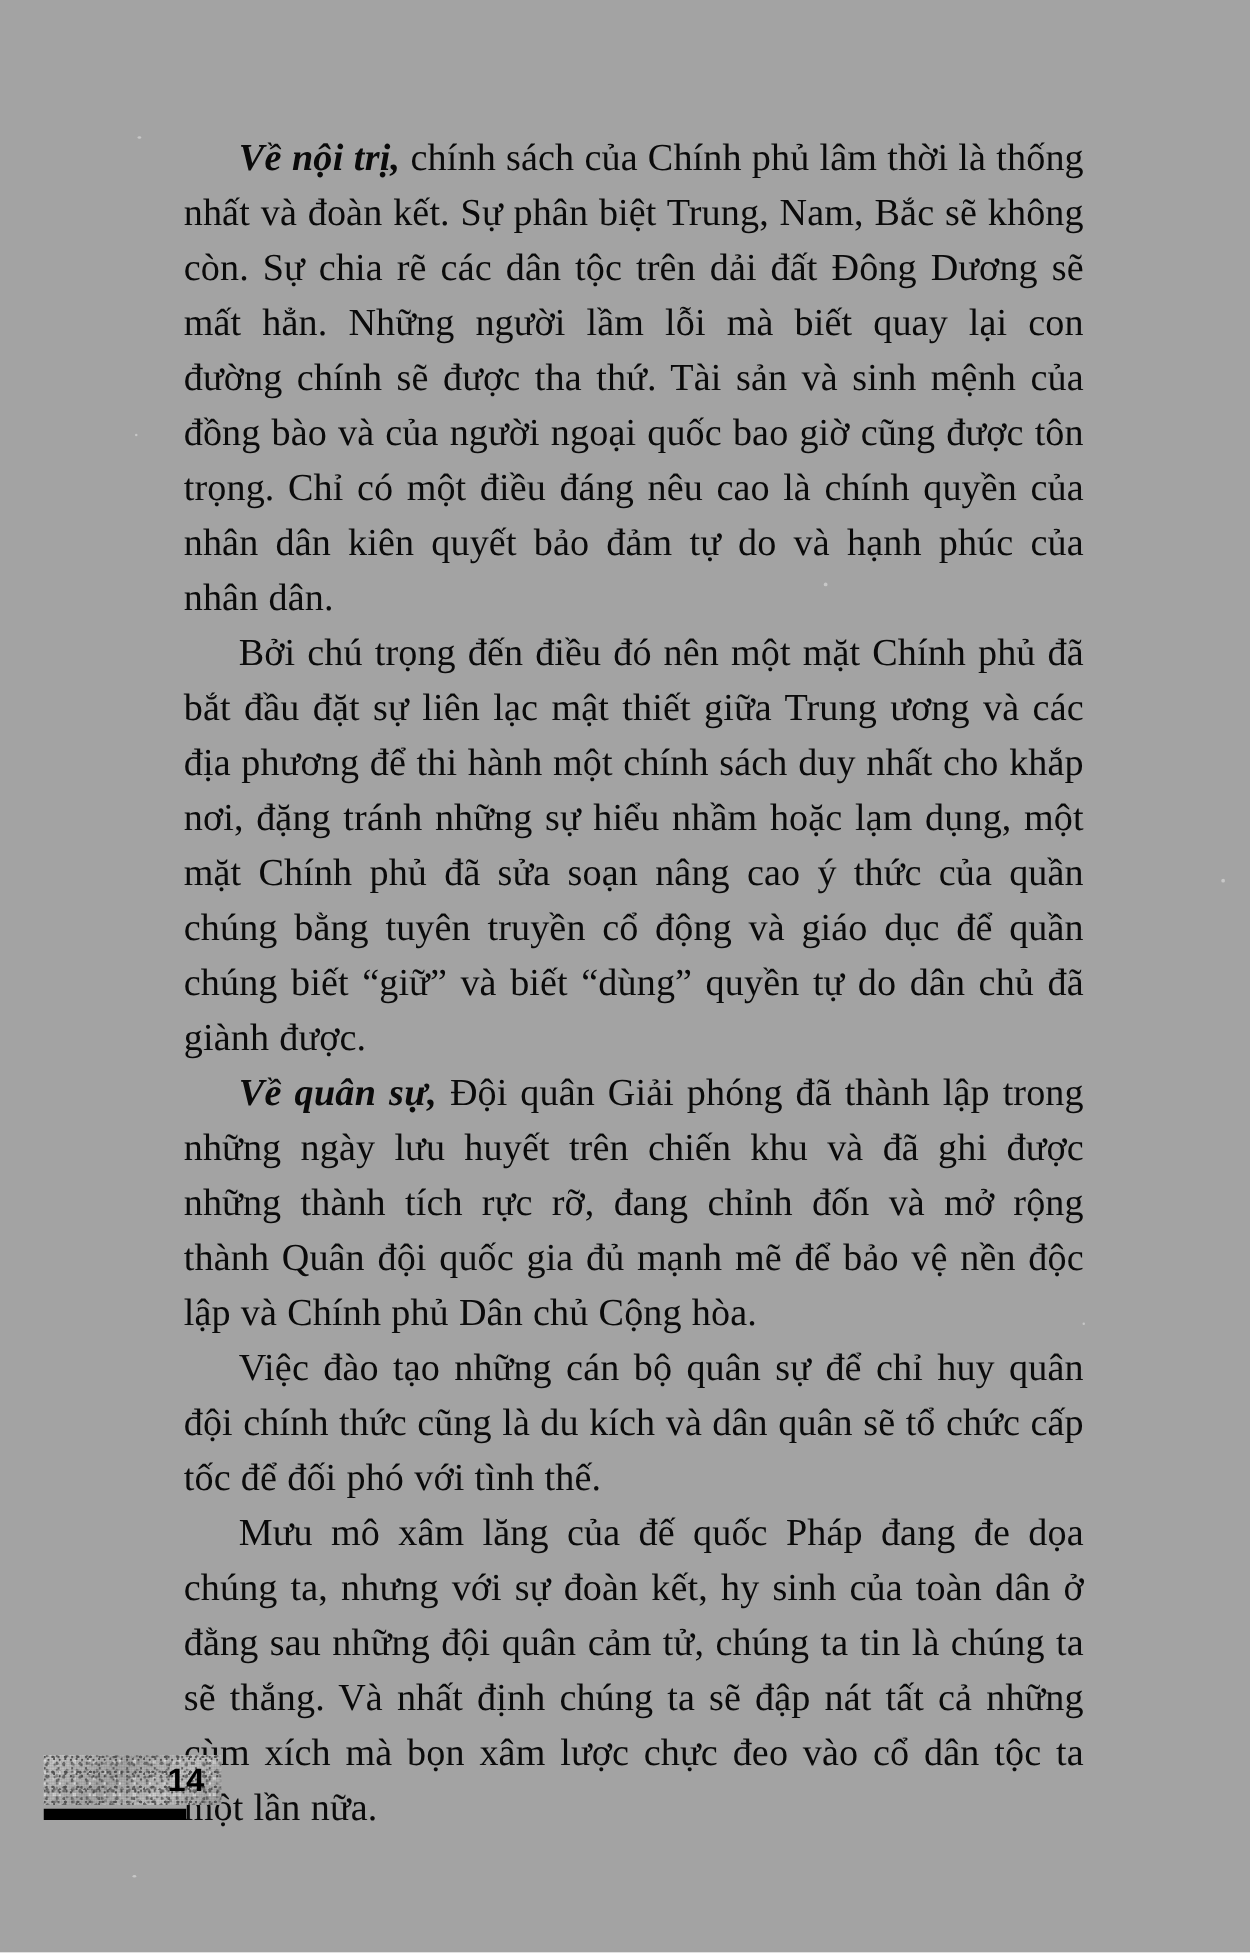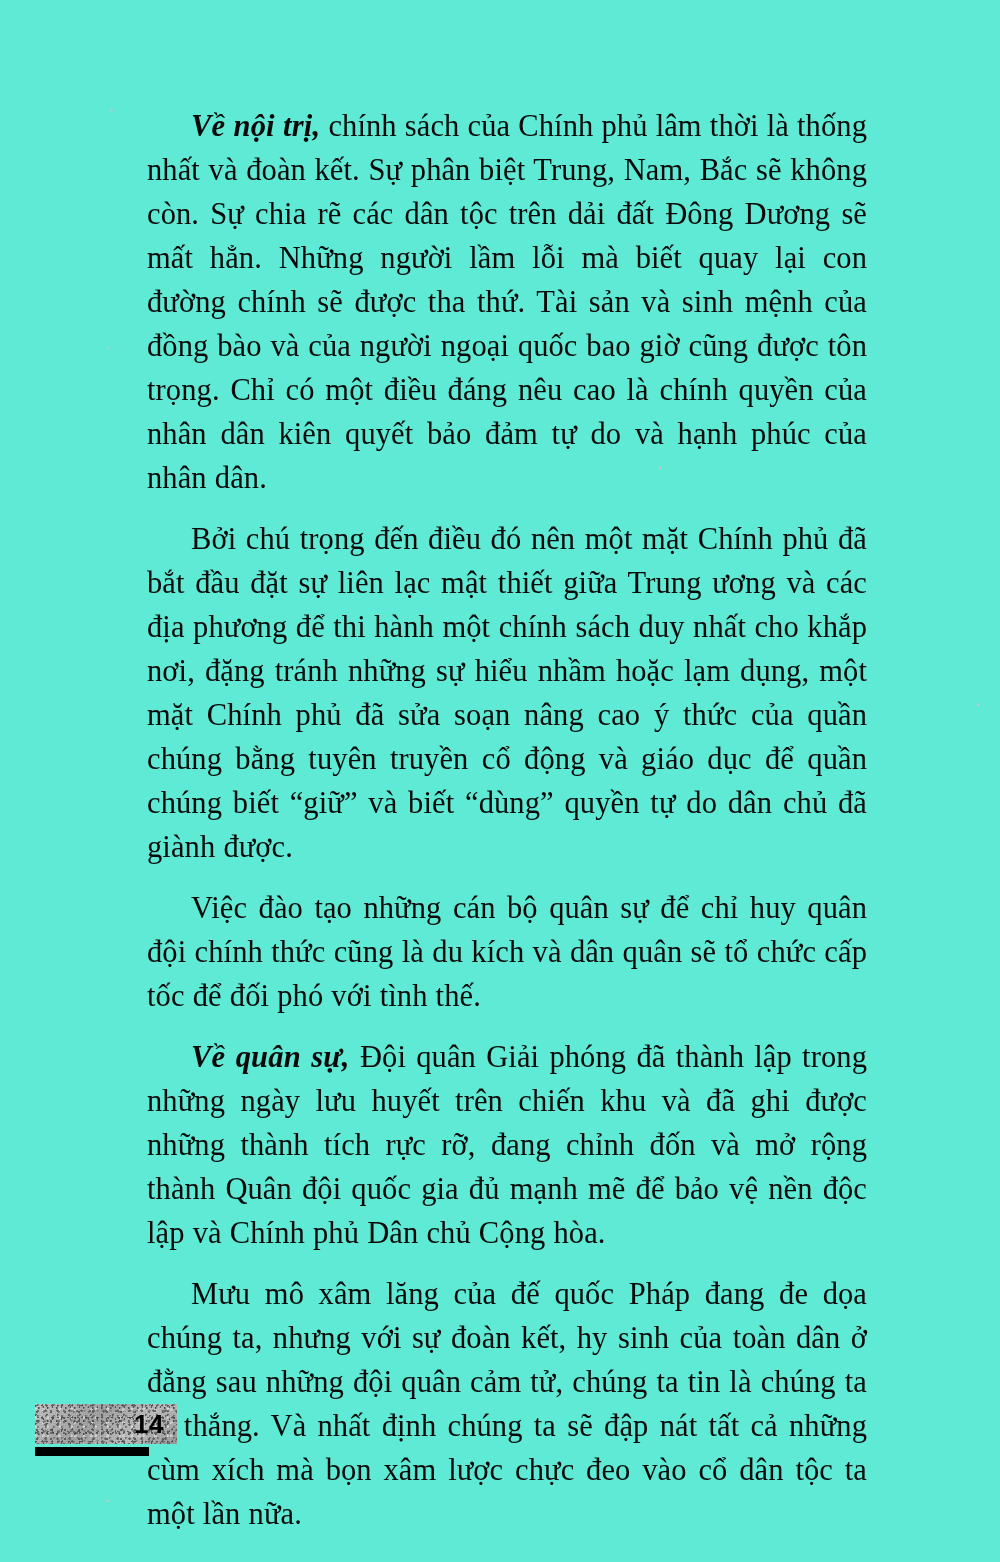--- a/index.html
+++ b/index.html
@@ -13,42 +13,42 @@
     position: relative;
     overflow: hidden;
     font-family: "Liberation Serif", "DejaVu Serif", serif;
     -webkit-font-smoothing: antialiased;
   }
 
   
   .page {
     position: absolute;
     inset: 0;
-    background: #5eead4;
+    background: #a3a3a3;
   }
 
   .textblock {
     position: absolute;
     left: 147px;
     top: 104px;
     width: 720px;
   }
 
   .para {
     margin: 0;
     text-align: justify;
     text-justify: inter-word;
     font-size: 30.5px;
     line-height: 44px;
     color: #0a0a0a;
     text-indent: 44px;
     letter-spacing: 0.1px;
     word-spacing: 0.4px;
   }
-  .para + .para { margin-top: 17px; }
+  .para + .para { margin-top: 0; }
 
   .lead {
     font-weight: bold;
     font-style: italic;
     letter-spacing: 0.2px;
   }
 
   
   .para { hyphens: none; }
 
@@ -138,23 +138,23 @@
   <div class="speck" style="left:977px;top:703px;width:3px;height:3px;"></div>
   <div class="speck" style="left:866px;top:1058px;width:2px;height:2px;"></div>
   <div class="speck" style="left:106px;top:1500px;width:3px;height:2px;"></div>
 
   <div class="textblock">
 
     <p class="para"><span class="lead">Về nội trị,</span><span> chính sách của Chính phủ lâm thời là thống nhất và đoàn kết. Sự phân biệt Trung, Nam, Bắc sẽ không còn. Sự chia rẽ các dân tộc trên dải đất Đông Dương sẽ mất hẳn. Những người lầm lỗi mà biết quay lại con đường chính sẽ được tha thứ. Tài sản và sinh mệnh của đồng bào và của người ngoại quốc bao giờ cũng được tôn trọng. Chỉ có một điều đáng nêu cao là chính quyền của nhân dân kiên quyết bảo đảm tự do và hạnh phúc của nhân dân.</span></p>
 
     <p class="para"><span>Bởi chú trọng đến điều đó nên một mặt Chính phủ đã bắt đầu đặt sự liên lạc mật thiết giữa Trung ương và các địa phương để thi hành một chính sách duy nhất cho khắp nơi, đặng tránh những sự hiểu nhầm hoặc lạm dụng, một mặt Chính phủ đã sửa soạn nâng cao ý thức của quần chúng bằng tuyên truyền cổ động và giáo dục để quần chúng biết “giữ” và biết “dùng” quyền tự do dân chủ đã giành được.</span></p>
 
+    <p class="para"><span class="lead">Về quân sự,</span><span> Đội quân Giải phóng đã thành lập trong những ngày lưu huyết trên chiến khu và đã ghi được những thành tích rực rỡ, đang chỉnh đốn và mở rộng thành Quân đội quốc gia đủ mạnh mẽ để bảo vệ nền độc lập và Chính phủ Dân chủ Cộng hòa.</span></p>
+
     <p class="para"><span>Việc đào tạo những cán bộ quân sự để chỉ huy quân đội chính thức cũng là du kích và dân quân sẽ tổ chức cấp tốc để đối phó với tình thế.</span></p>
-
-    <p class="para"><span class="lead">Về quân sự,</span><span> Đội quân Giải phóng đã thành lập trong những ngày lưu huyết trên chiến khu và đã ghi được những thành tích rực rỡ, đang chỉnh đốn và mở rộng thành Quân đội quốc gia đủ mạnh mẽ để bảo vệ nền độc lập và Chính phủ Dân chủ Cộng hòa.</span></p>
 
     <p class="para"><span>Mưu mô xâm lăng của đế quốc Pháp đang đe dọa chúng ta, nhưng với sự đoàn kết, hy sinh của toàn dân ở đằng sau những đội quân cảm tử, chúng ta tin là chúng ta sẽ thắng. Và nhất định chúng ta sẽ đập nát tất cả những cùm xích mà bọn xâm lược chực đeo vào cổ dân tộc ta một lần nữa.</span></p>
 
   </div>
 
   <div class="footer">
     <div class="plate">
       <span class="pagenum">14</span>
     </div>
     <div class="bar"></div>

